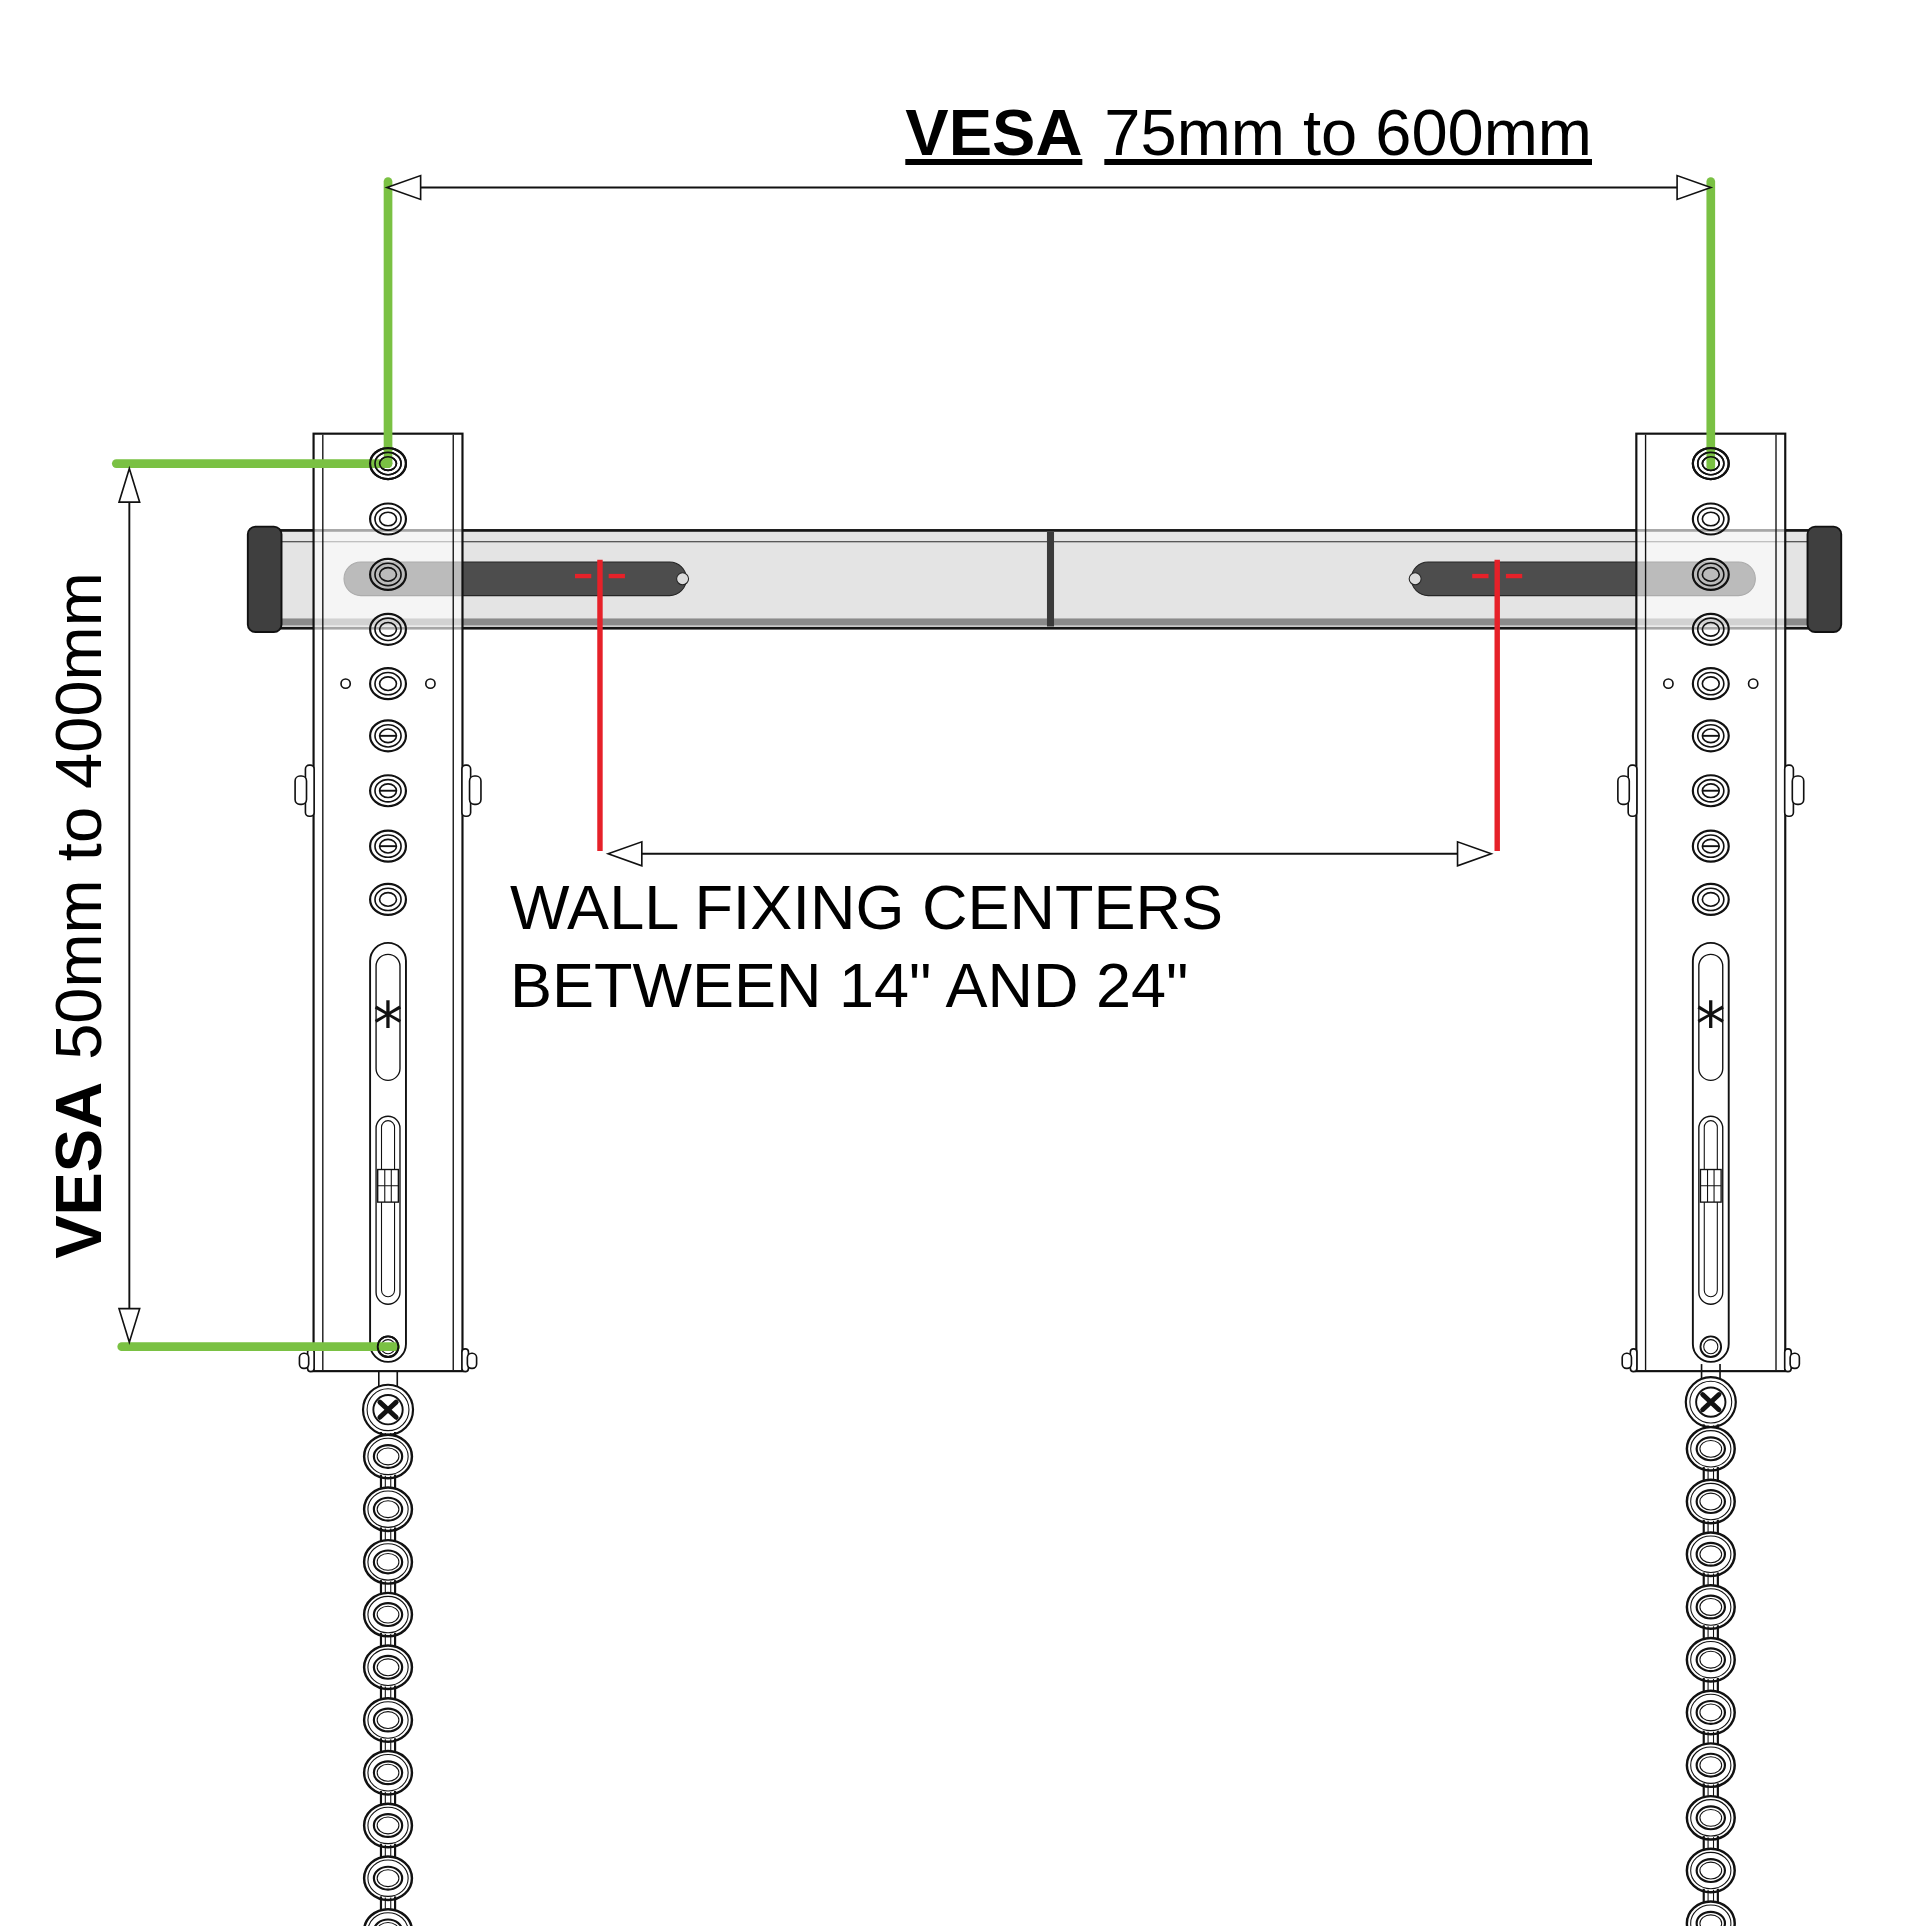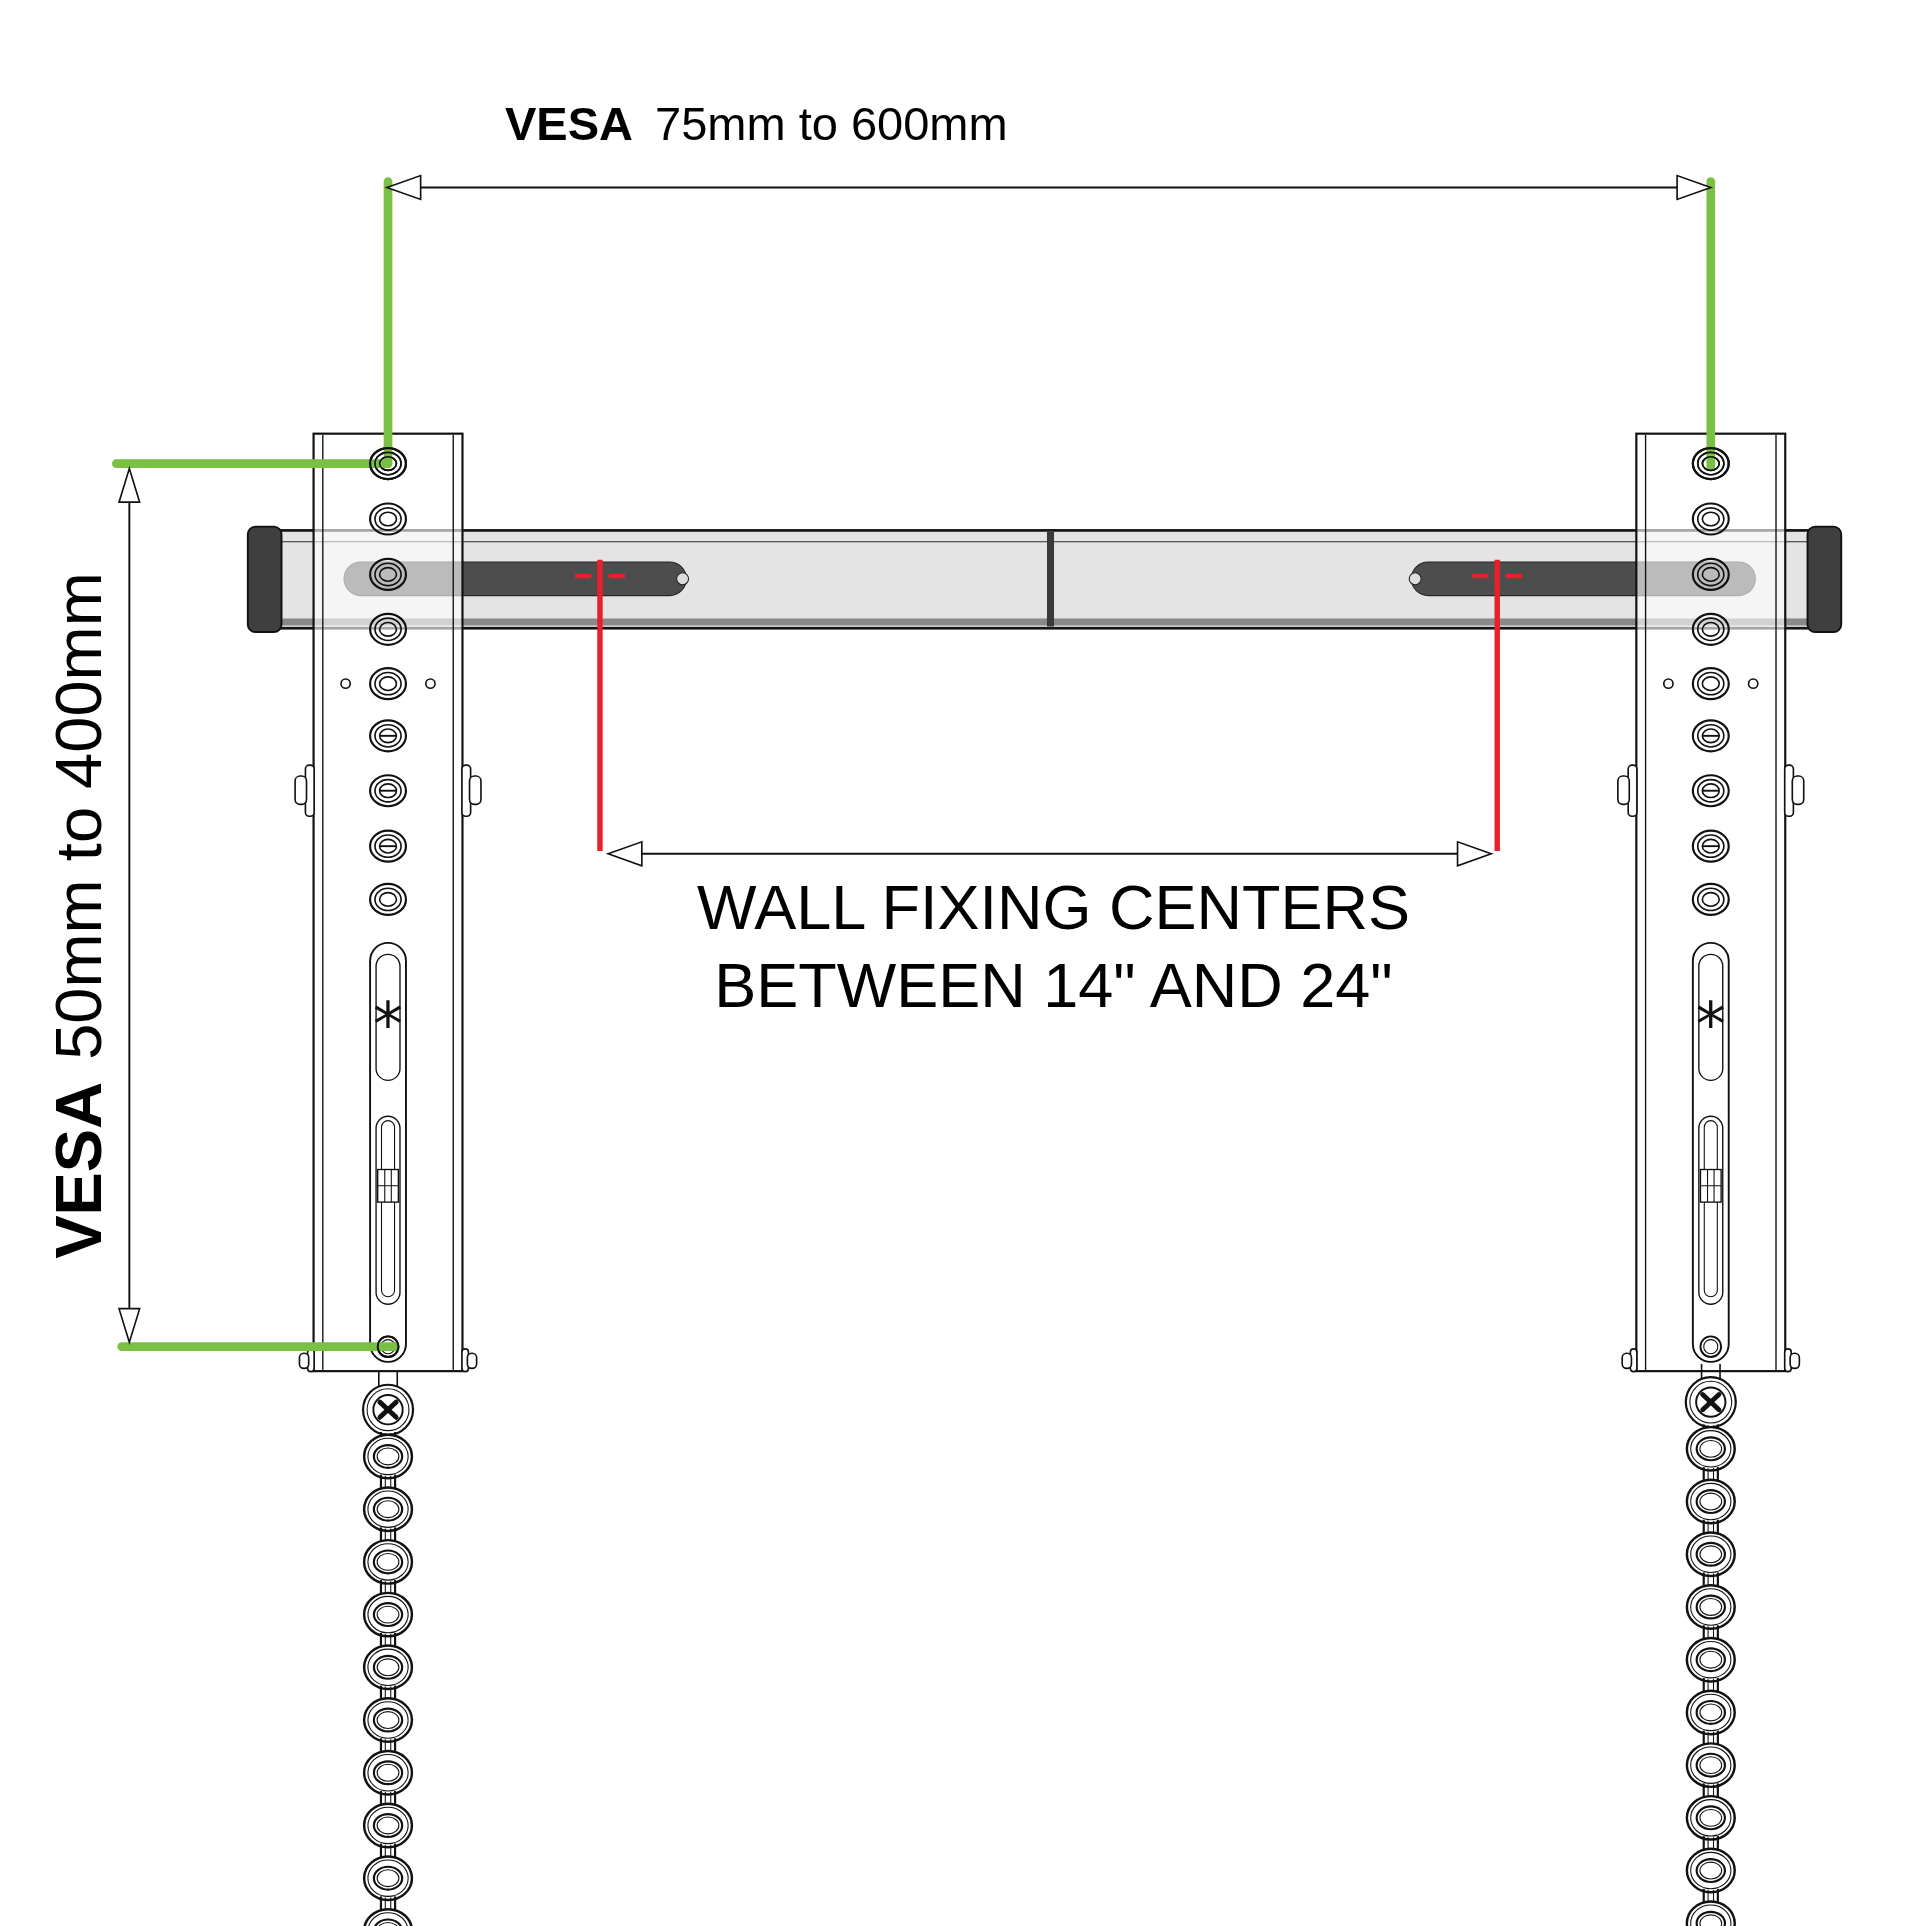--- a/index.html
+++ b/index.html
@@ -7,31 +7,31 @@
     width:1926px; height:1926px;
     background:#ffffff;
     overflow:hidden;
     font-family:"Liberation Sans", sans-serif;
     position:relative;
   }
   svg{ position:absolute; left:0; top:0; }
   .label{ position:absolute; color:#000; white-space:nowrap; }
   .title{
     left:505px; top:99px; width:1087px;
-    text-align:left; font-size:47px; line-height:1.05;
+    text-align:right; font-size:65px; line-height:1.05;text-decoration:underline;
   }
   .b{ font-weight:700; margin-right:22px; }
   .vlabel{
     left:-465px; top:880px; width:1087px; height:71px;
     line-height:71px; text-align:center; font-size:65px;
     transform:rotate(-90deg);
   }
   .wallfix{
     left:510px; top:868px; width:1087px;
-    text-align:center; font-size:63px; line-height:78px;
+    text-align:left; font-size:63px; line-height:78px;
   }
   svg text{ font-family:"DejaVu Sans","Liberation Sans",sans-serif; }
 </style>
 </head>
 <body>
 
 <svg width="1926" height="1926" viewBox="0 0 3544 3544" xmlns="http://www.w3.org/2000/svg" xmlns:xlink="http://www.w3.org/1999/xlink">
 
   <defs>
 

